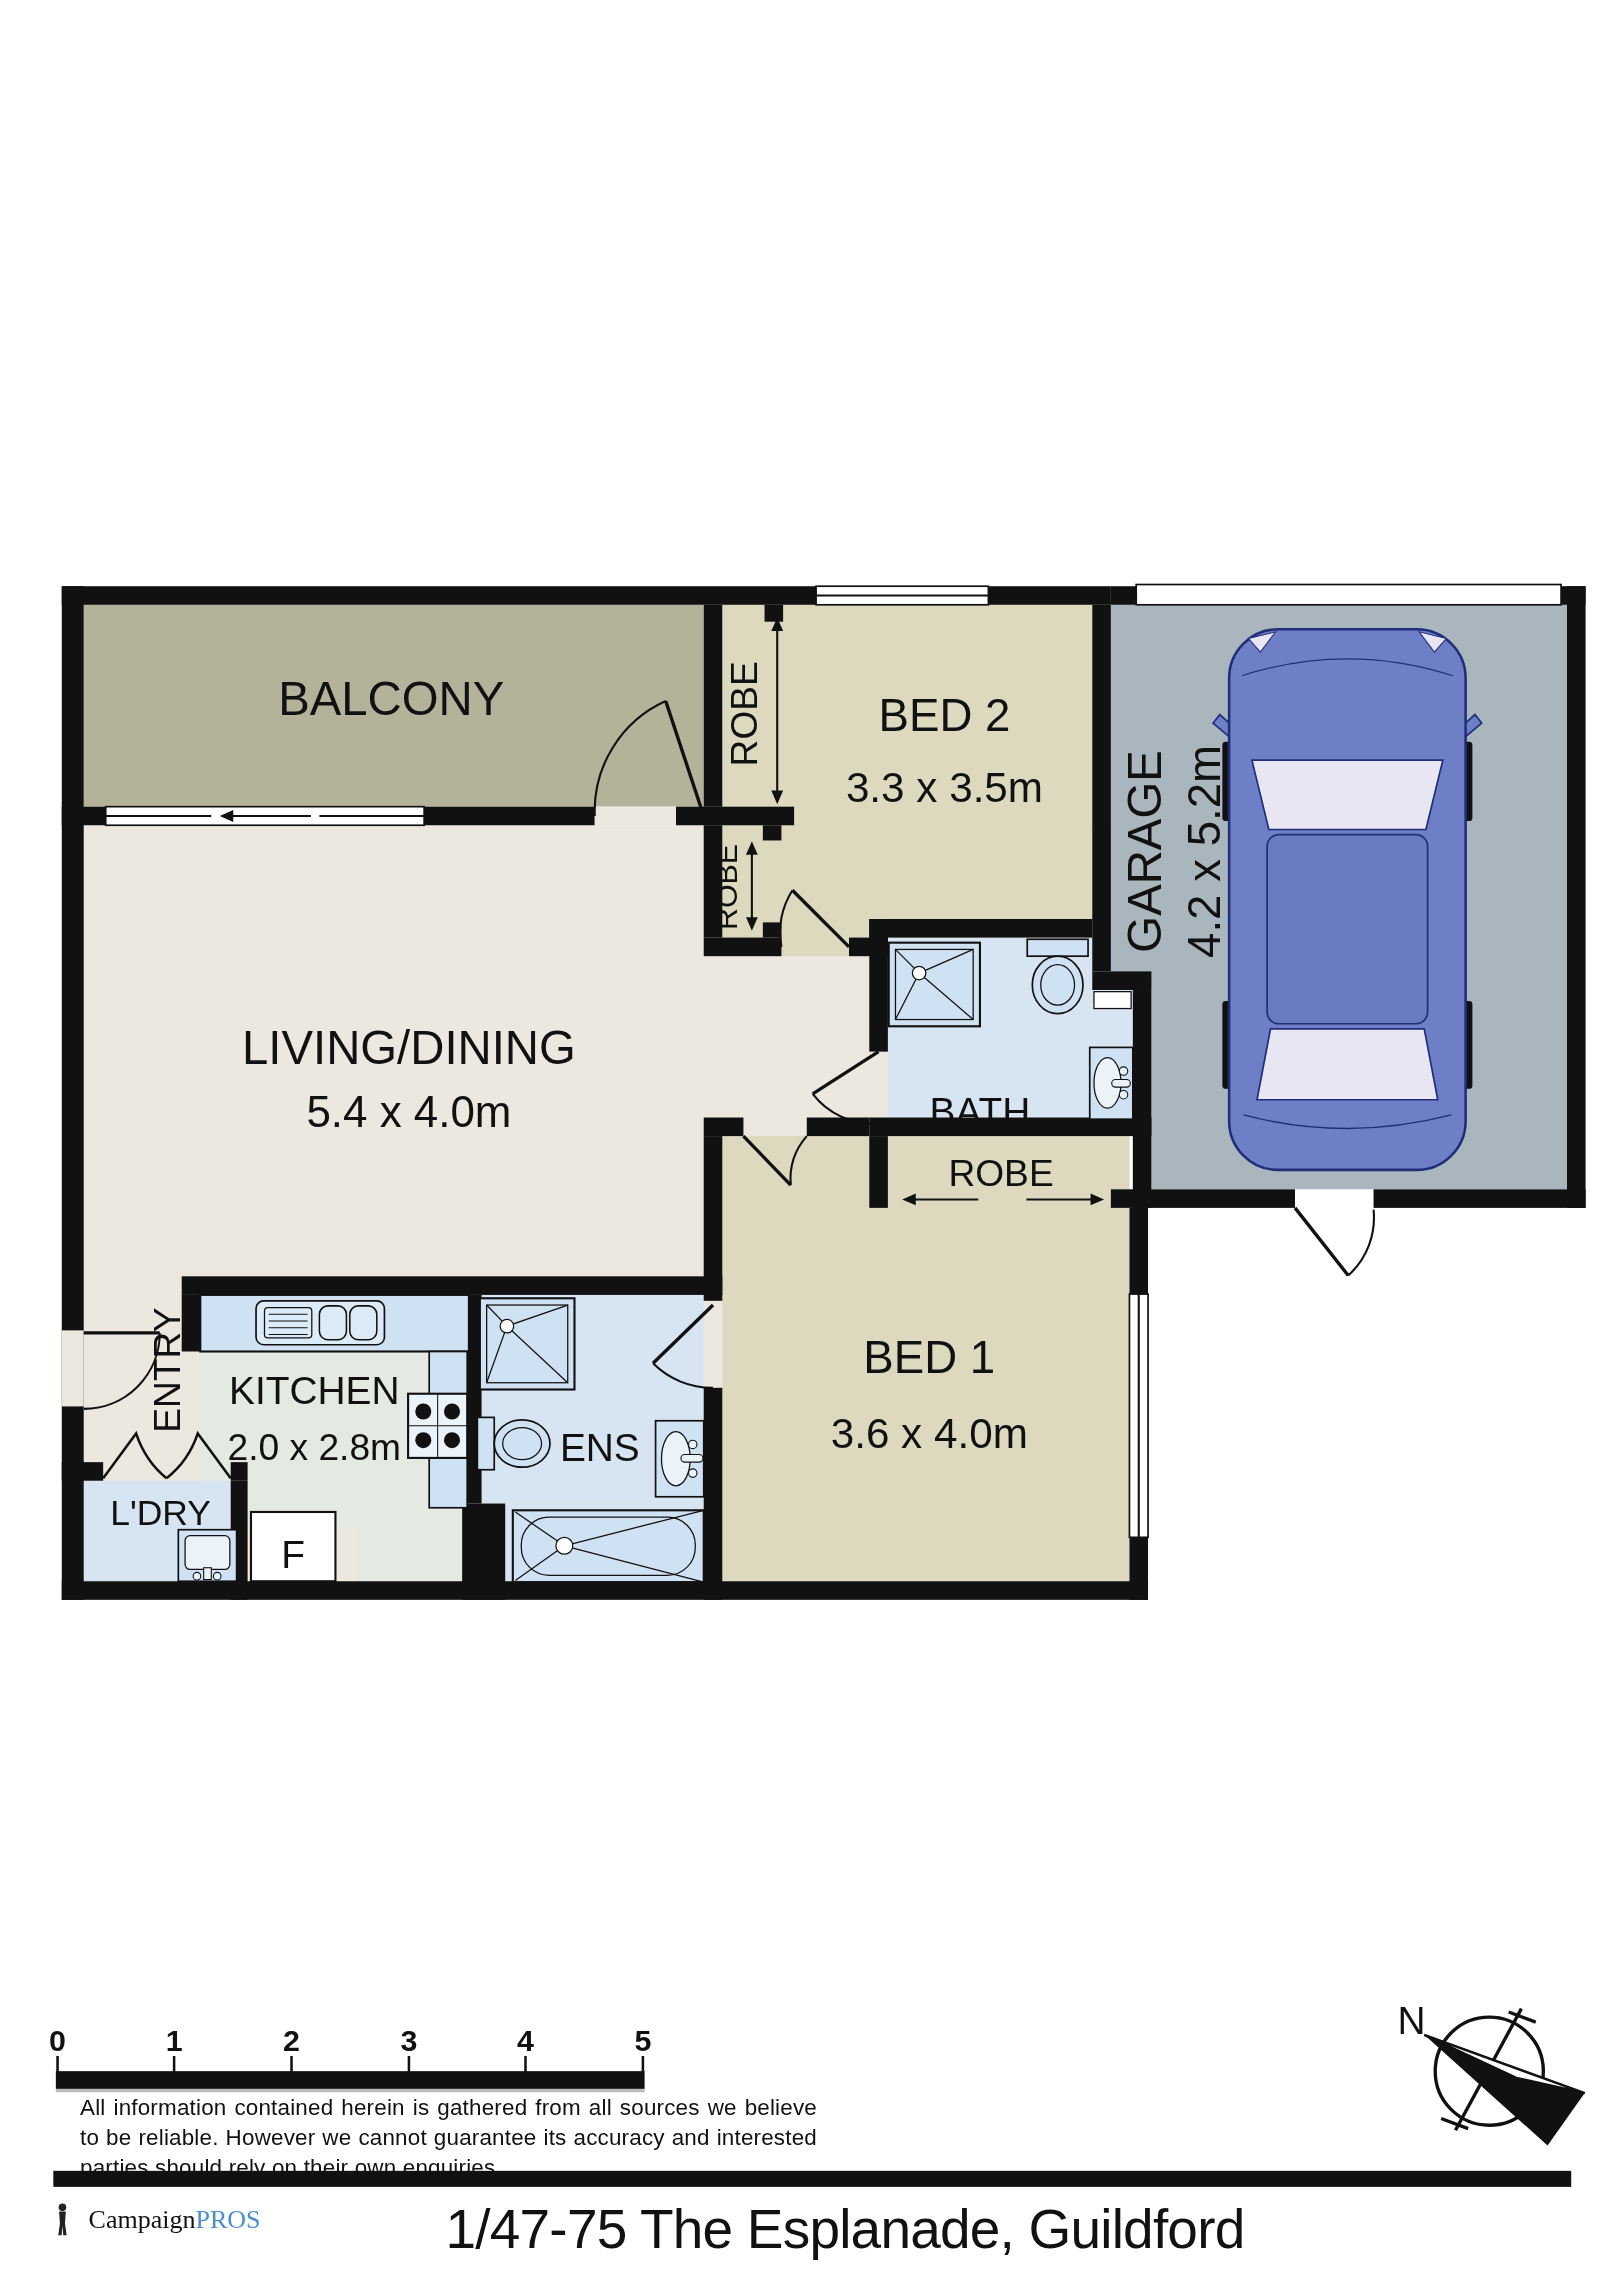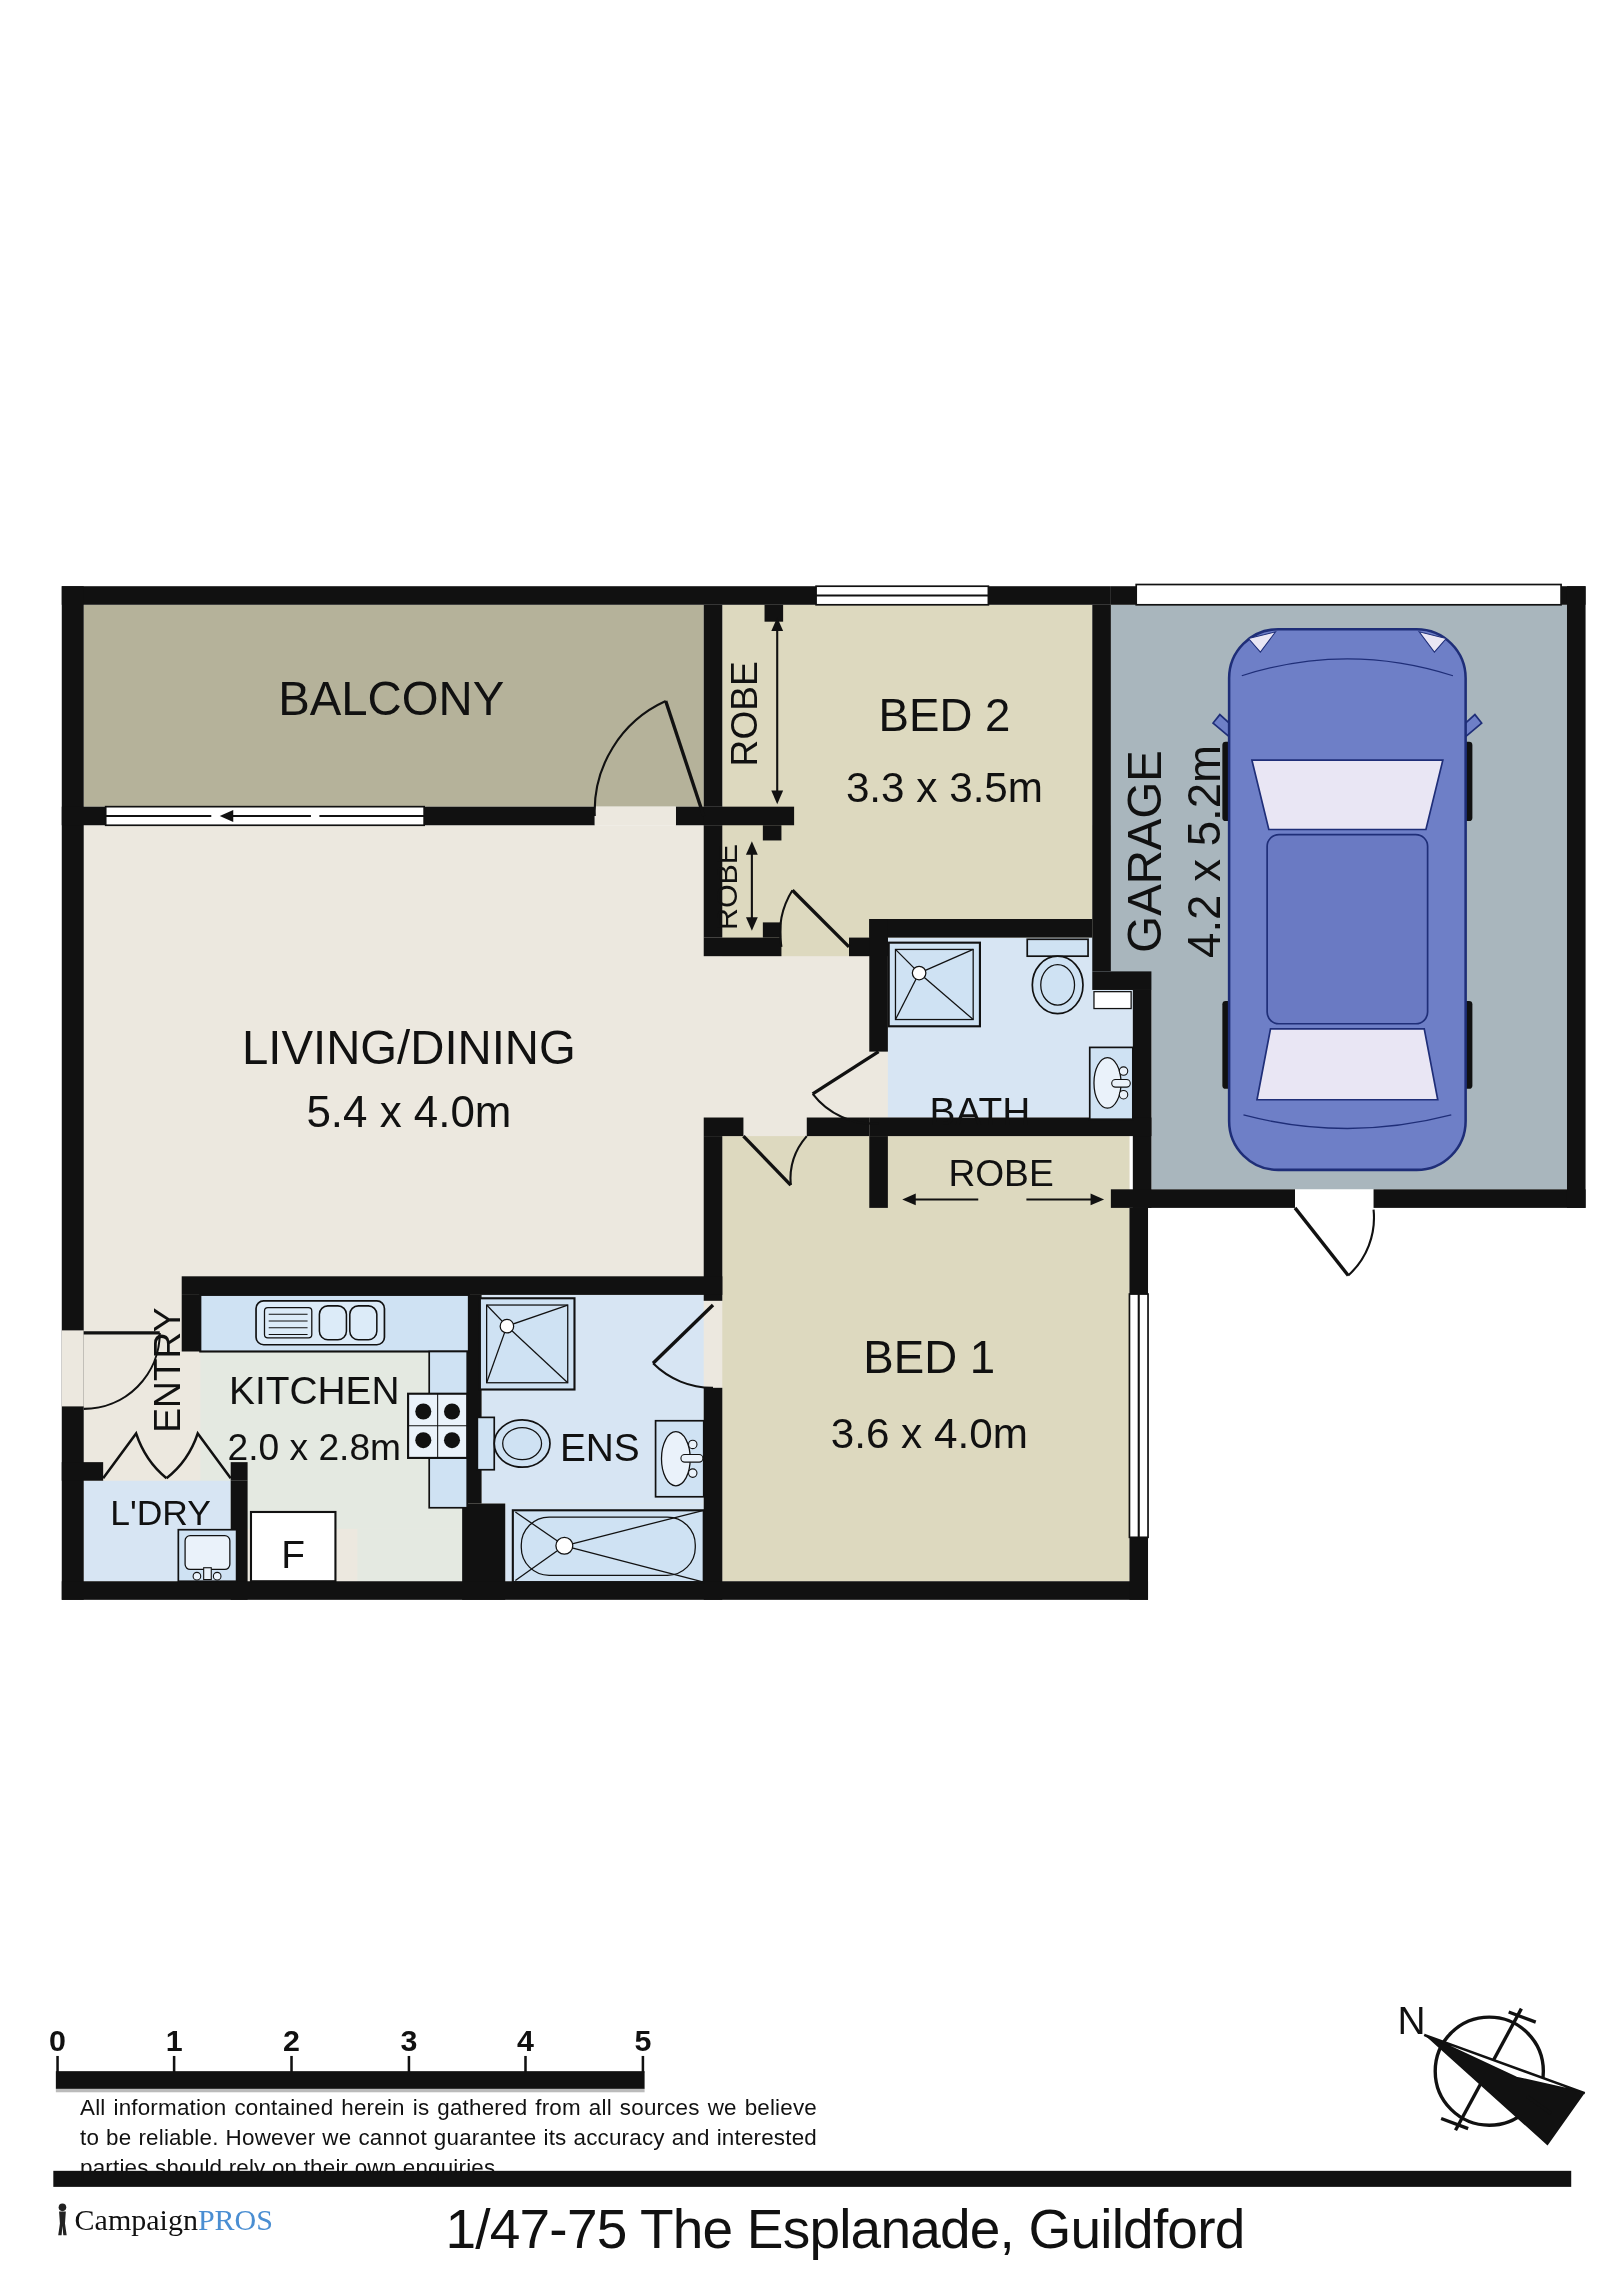--- a/index.html
+++ b/index.html
@@ -2,22 +2,22 @@
 <html style="font-size:13.5px"><head>
 <meta charset="utf-8">
 <style>
   html,body{margin:0;padding:0;background:#fff;}
   .page{position:relative;width:1622px;height:2295px;background:#ffffff;overflow:hidden;
         font-family:"Liberation Sans",sans-serif;}
   svg text{font-family:"Liberation Sans",sans-serif;fill:#111;}
   .overlay{position:absolute;color:#111;}
   .disclaimer{left:56px;top:2093px;width:737px;font-size:22.4px;line-height:1.34;
       text-align:justify;letter-spacing:0.2px;margin-left:24px;}
-  .brand{left:54px;top:2203px;display:flex;align-items:center;gap:2px;
-      font-family:"Liberation Serif",serif;font-size:30px;}
+  .brand{left:54px;top:2203px;display:flex;align-items:center;gap:16px;
+      font-family:"Liberation Serif",serif;font-size:26px;}
   .brand .pros{color:#4a8ed2;}
   .address{left:220px;top:2197px;width:1250px;text-align:center;font-size:55px;
       letter-spacing:-0.8px;white-space:nowrap;}
 </style>
 </head>
 <body>
 
 <div class="page">
 <svg width="1622" height="2295" viewBox="0 0 1920 2717">
 

